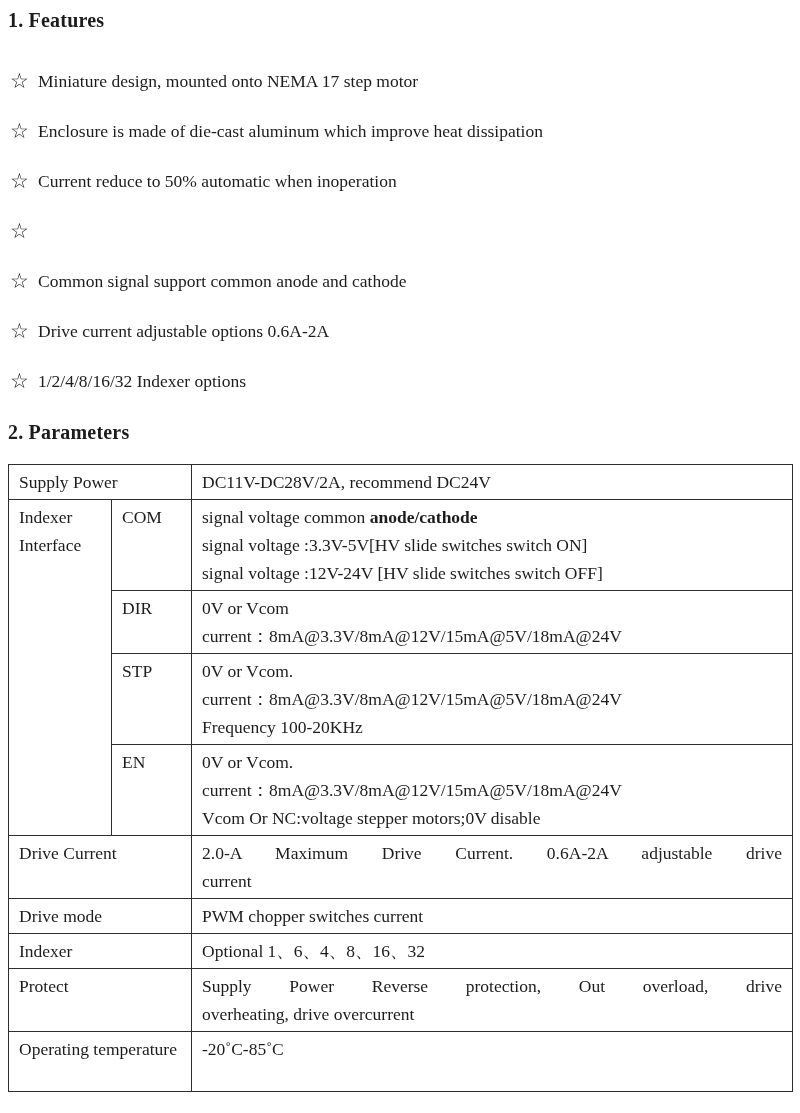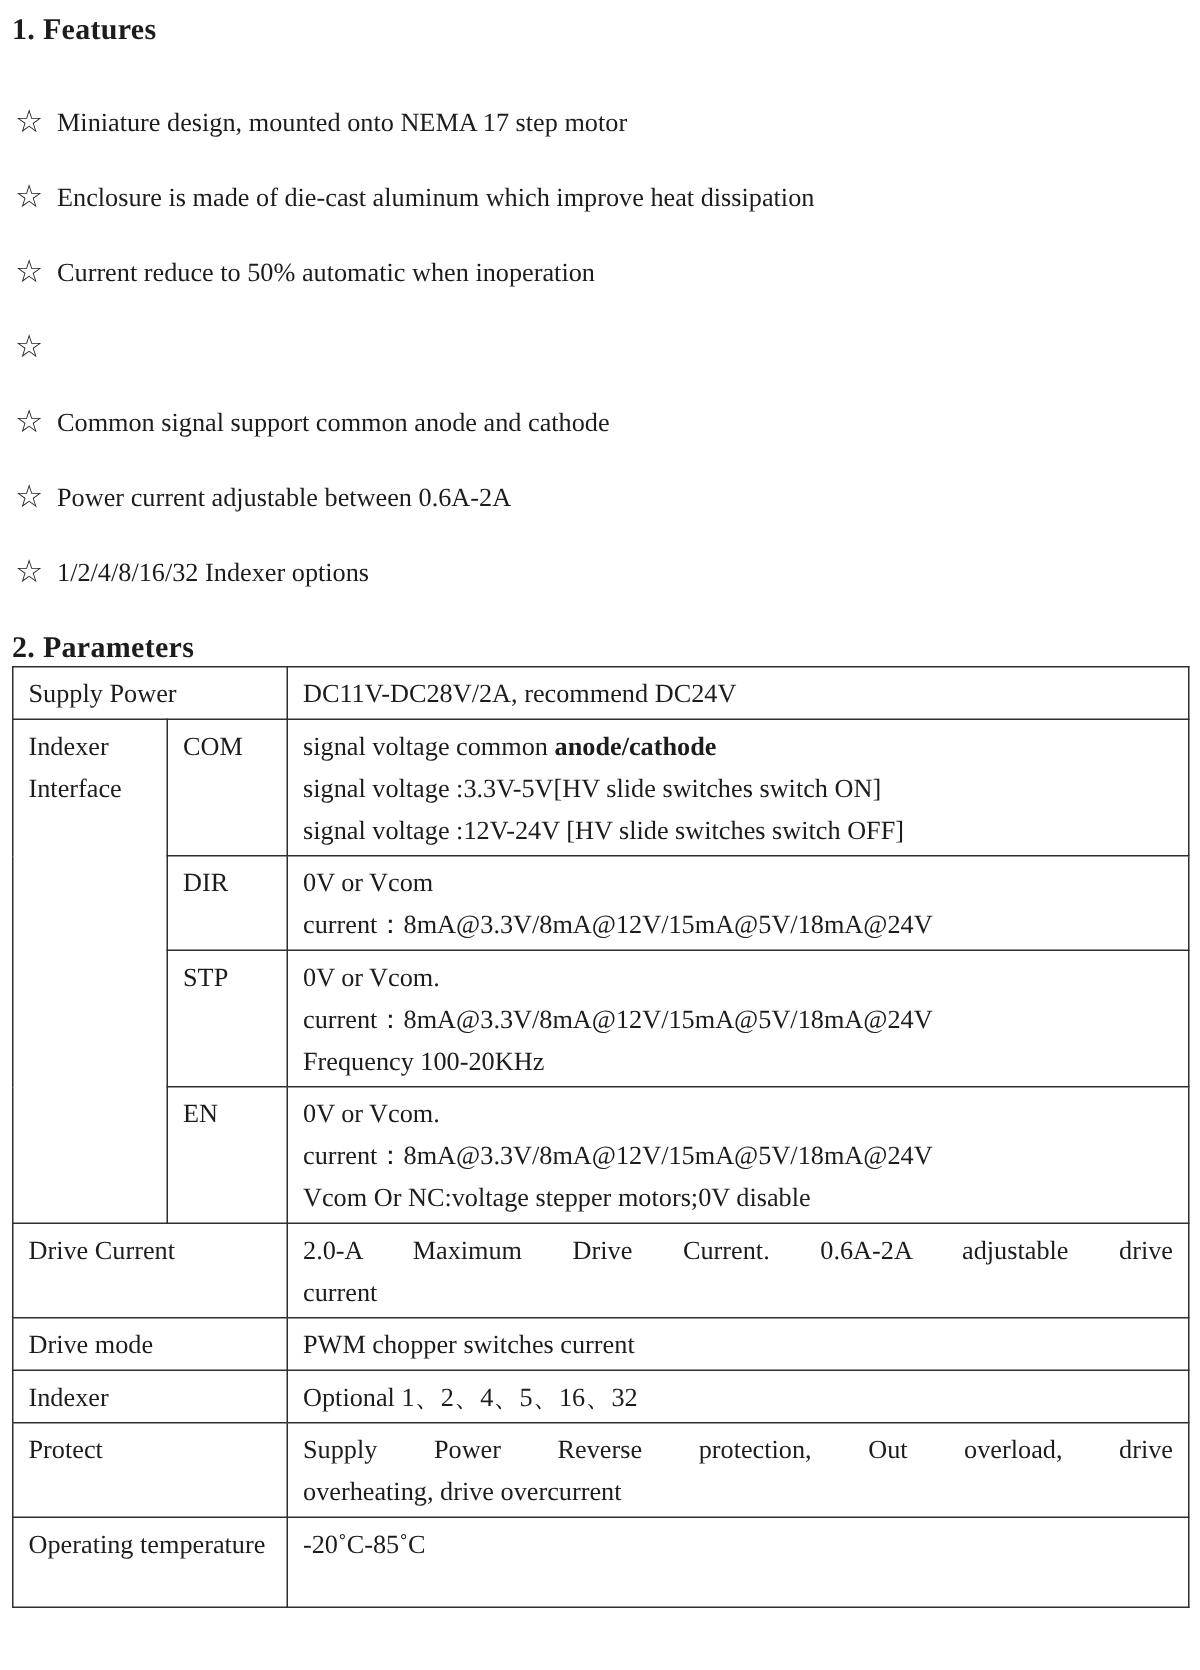--- a/index.html
+++ b/index.html
@@ -45,20 +45,21 @@
   }
   .feature-text {
     font-size: 17.5px;
     line-height: 22px;
     padding-top: 0px;
   }
   .params-heading {
     margin-top: 12px;
   }
   table.params {
+    margin-top: 20px;
     border-collapse: collapse;
     table-layout: fixed;
     width: 784px;
     font-size: 17.5px;
   }
   table.params td {
     border: 1.5px solid #2e2e2e;
     vertical-align: top;
     padding: 3px 10px;
     line-height: 28px;
@@ -96,21 +97,21 @@
     </div>
     <div class="feature-item">
       <span class="star">☆</span>
     </div>
     <div class="feature-item">
       <span class="star">☆</span>
       <span class="feature-text">Common signal support common anode and cathode</span>
     </div>
     <div class="feature-item">
       <span class="star">☆</span>
-      <span class="feature-text">Power current adjustable between 0.6A-2A</span>
+      <span class="feature-text">Drive current adjustable options 0.6A-2A</span>
     </div>
     <div class="feature-item">
       <span class="star">☆</span>
       <span class="feature-text">1/2/4/8/16/32 Indexer options</span>
     </div>
   </div>
 
   <h1 class="sec-heading params-heading">2. Parameters</h1>
 
   <table class="params">
@@ -169,21 +170,21 @@
         </td>
       </tr>
 
       <tr>
         <td colspan="2" class="label-cell">Drive mode</td>
         <td class="value-cell">PWM chopper switches current</td>
       </tr>
 
       <tr>
         <td colspan="2" class="label-cell">Indexer</td>
-        <td class="value-cell">Optional 1、2、4、5、16、32</td>
+        <td class="value-cell">Optional 1、6、4、8、16、32</td>
       </tr>
 
       <tr>
         <td colspan="2" class="label-cell">Protect</td>
         <td class="value-cell">
           <div class="line jline">Supply Power Reverse protection, Out overload, drive</div>
           <div class="line">overheating, drive overcurrent</div>
         </td>
       </tr>
 

